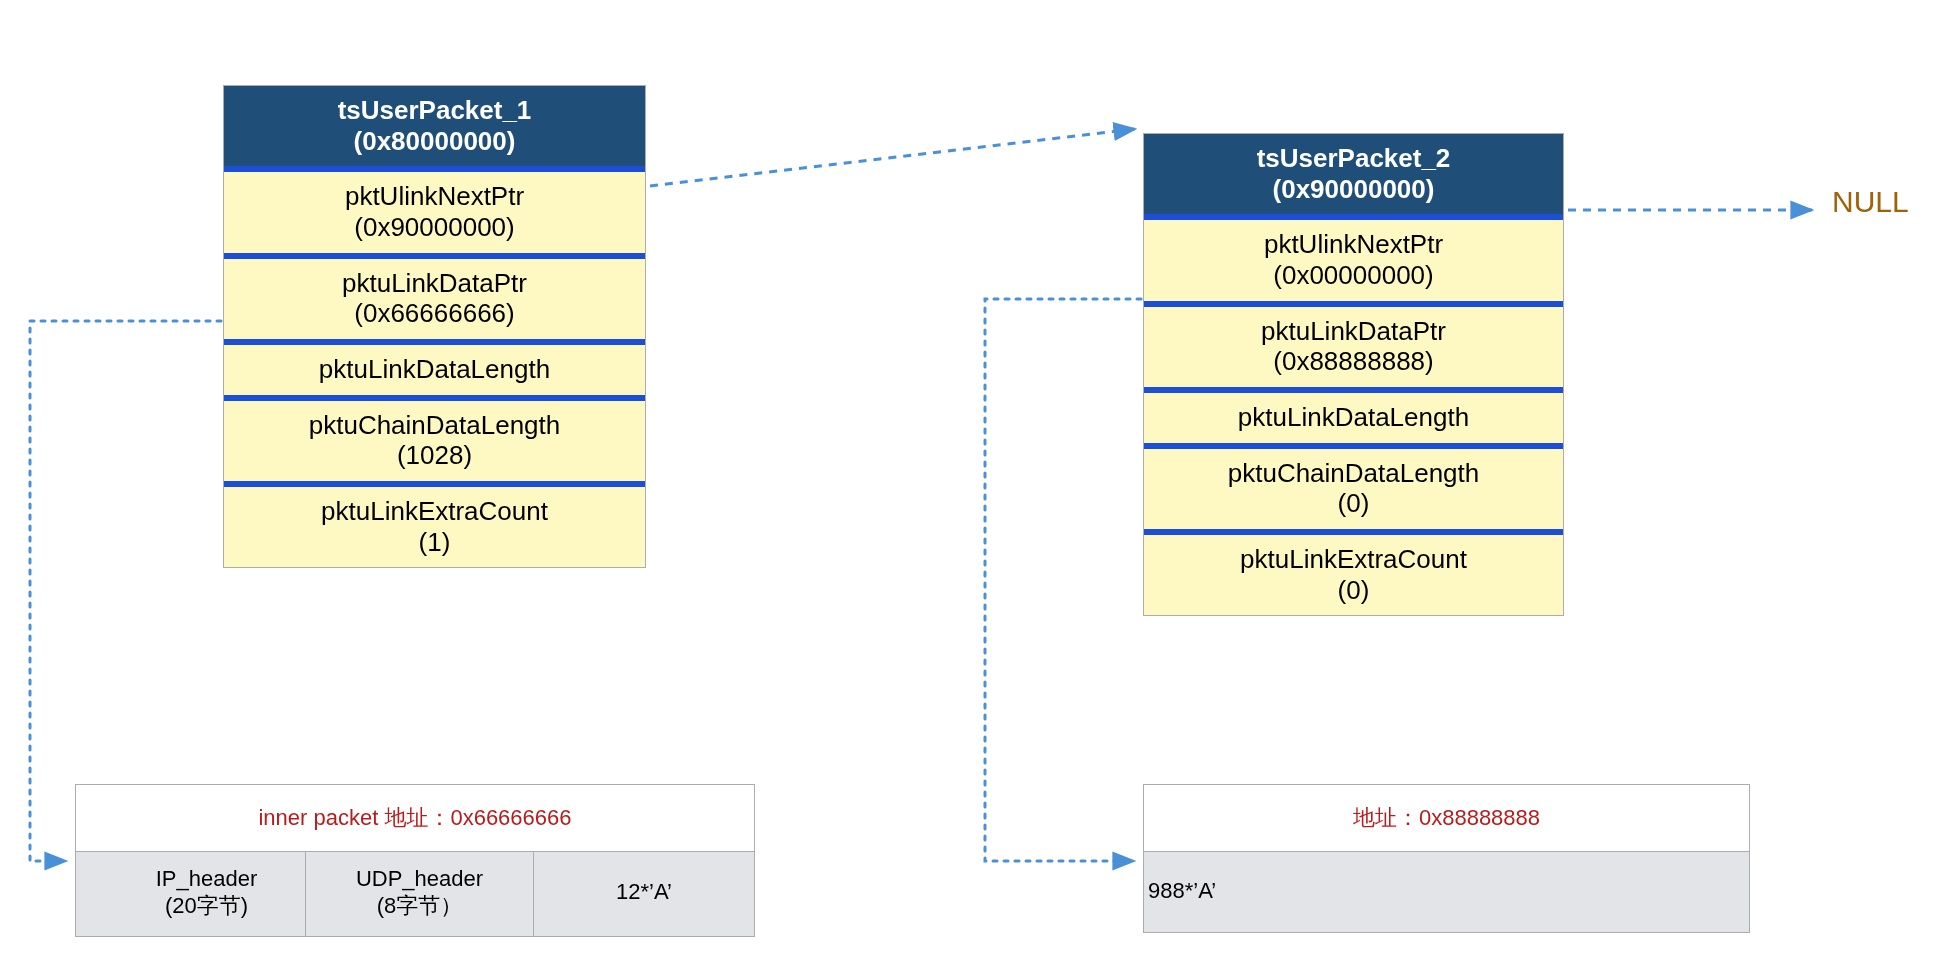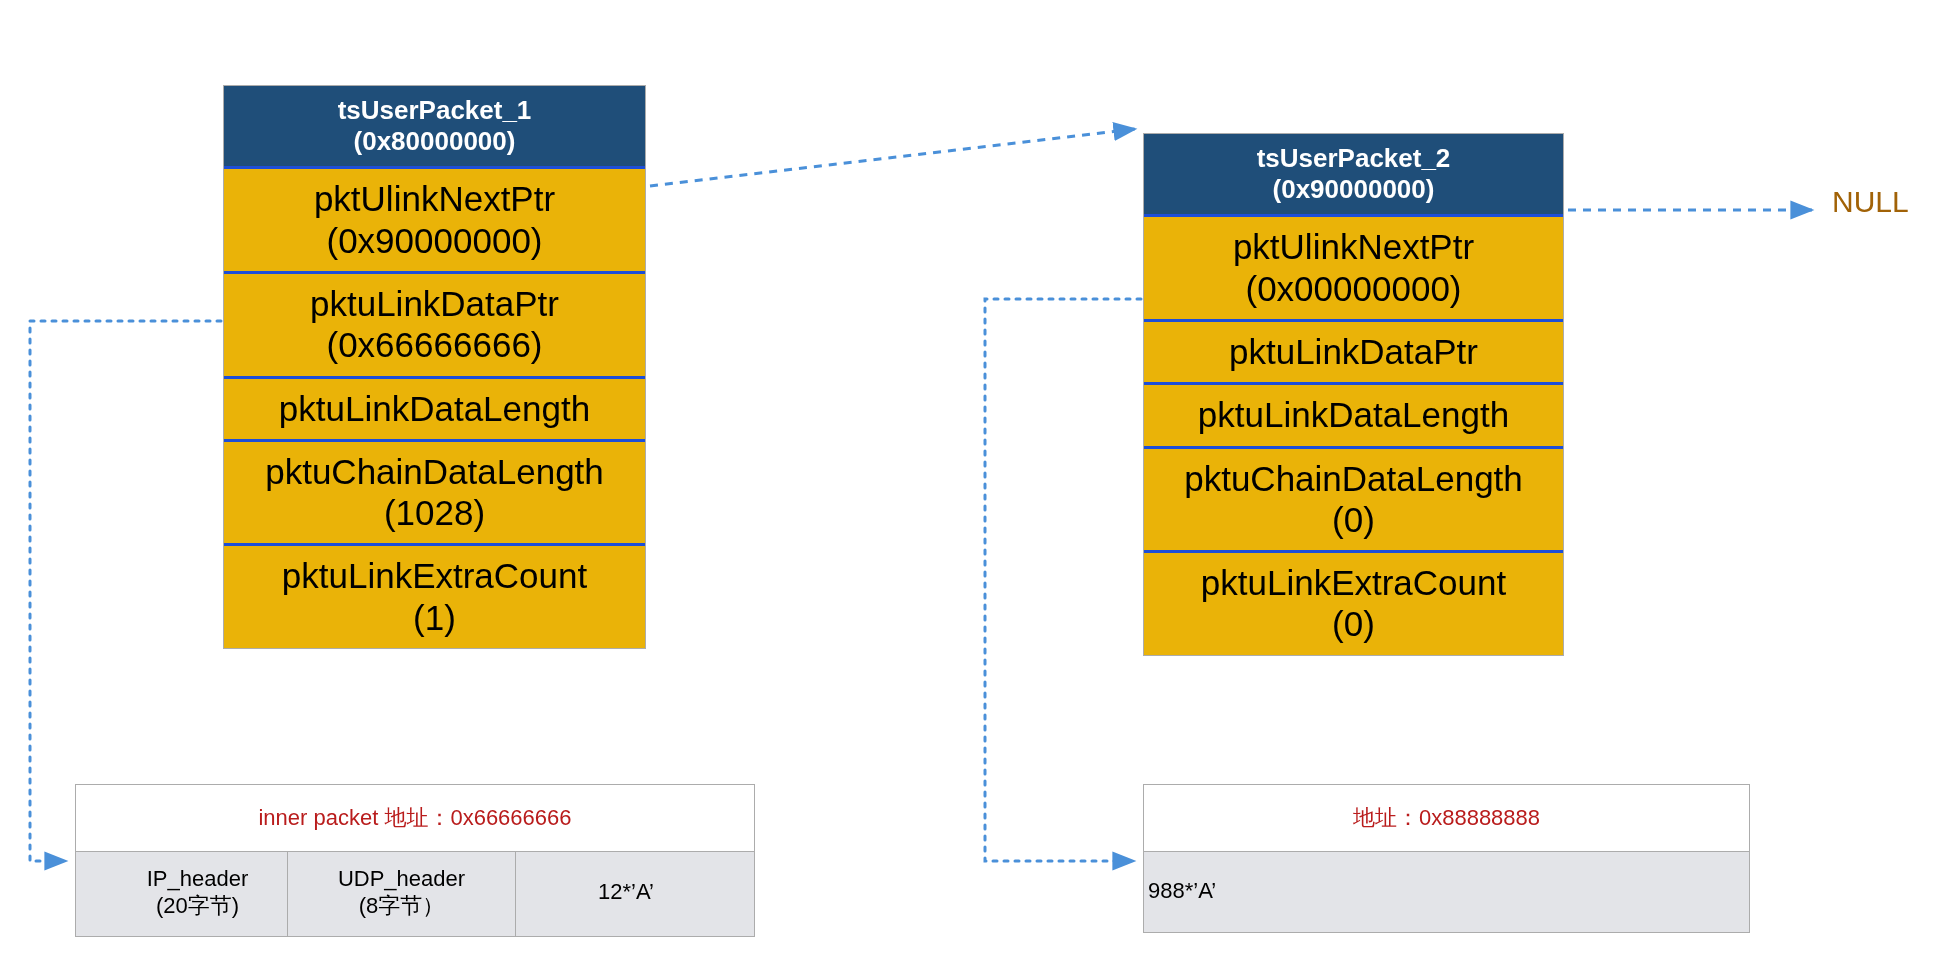--- a/index.html
+++ b/index.html
@@ -21,28 +21,28 @@
     background:#1F4E79;
     color:#ffffff;
     font-weight:bold;
     font-size:26px;
     line-height:1.18;
     text-align:center;
     padding:9px 4px 10px 4px;
     box-sizing:border-box;
   }
   .struct .row{
-    border-top:3px solid #1d4ed8;
+    border-top:6px solid #1d4ed8;
     text-align:center;
     color:#000000;
-    font-size:35px;
+    font-size:26px;
     line-height:1.18;
     padding:9px 4px 10px 4px;
     box-sizing:border-box;
-    background:#eab308;
+    background:#fef9c3;
   }
   .struct .row .nm{display:block;}
   .struct .row .vl{display:block;}
   .struct .hdr .nm{display:block;}
   .struct .hdr .vl{display:block;}
 
   #struct1{left:223px;top:85px;width:423px;}
   #struct2{left:1143px;top:85px;width:421px;margin-top:48px;}
 
   
@@ -141,40 +141,41 @@
     <div class="hdr">
       <span class="nm">tsUserPacket_2</span>
       <span class="vl">(0x90000000)</span>
     </div>
     <div class="row">
       <span class="nm">pktUlinkNextPtr</span>
       <span class="vl">(0x00000000)</span>
     </div>
     <div class="row">
       <span class="nm">pktuLinkDataPtr</span>
+      <span class="vl">(0x88888888)</span>
     </div>
     <div class="row">
       <span class="nm">pktuLinkDataLength</span>
     </div>
     <div class="row">
       <span class="nm">pktuChainDataLength</span>
       <span class="vl">(0)</span>
     </div>
     <div class="row">
       <span class="nm">pktuLinkExtraCount</span>
       <span class="vl">(0)</span>
     </div>
   </div>
 
   <div id="null-label">NULL</div>
 
   <div class="memblk" id="memblk1">
     <div class="caption">inner packet 地址：0x66666666</div>
     <div class="seg-row">
-      <div class="seg" style="width:212px;padding-left:36px;">
+      <div class="seg" style="width:230px;padding-left:36px;">
         <span class="l1">IP_header</span>
         <span class="l2">(20字节)</span>
       </div>
       <div class="seg" style="width:228px;">
         <span class="l1">UDP_header</span>
         <span class="l2">(8字节）</span>
       </div>
       <div class="seg" style="width:220px;display:flex;align-items:center;justify-content:center;">
         <span class="l1">12*’A’</span>
       </div>

